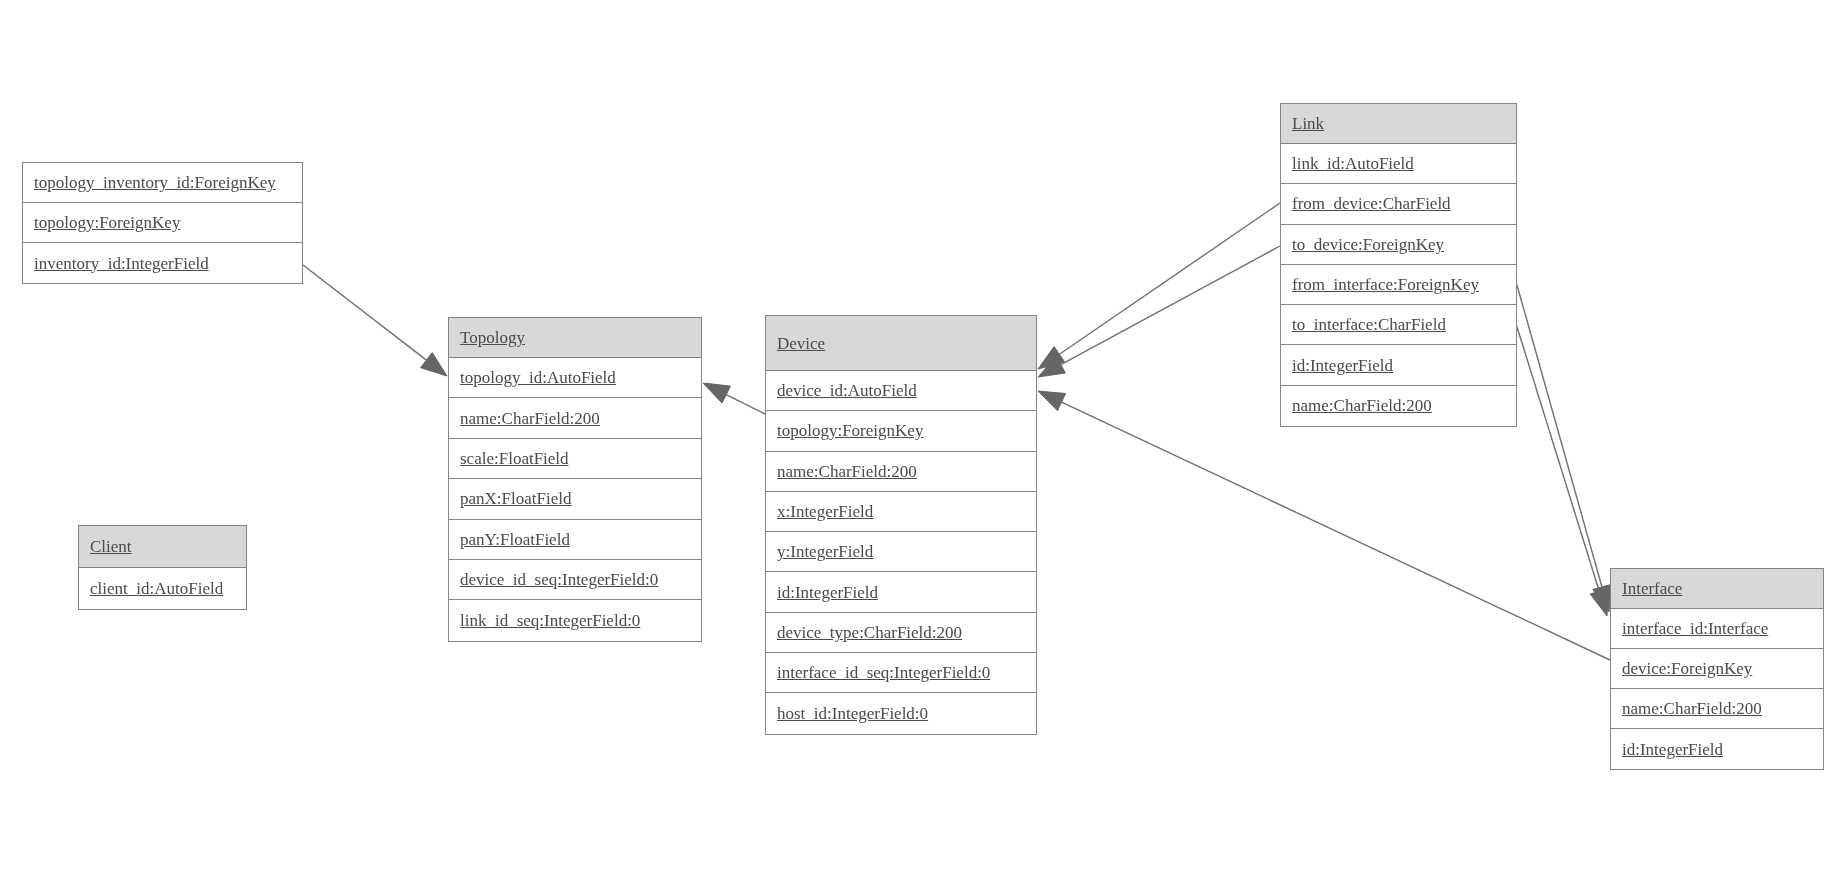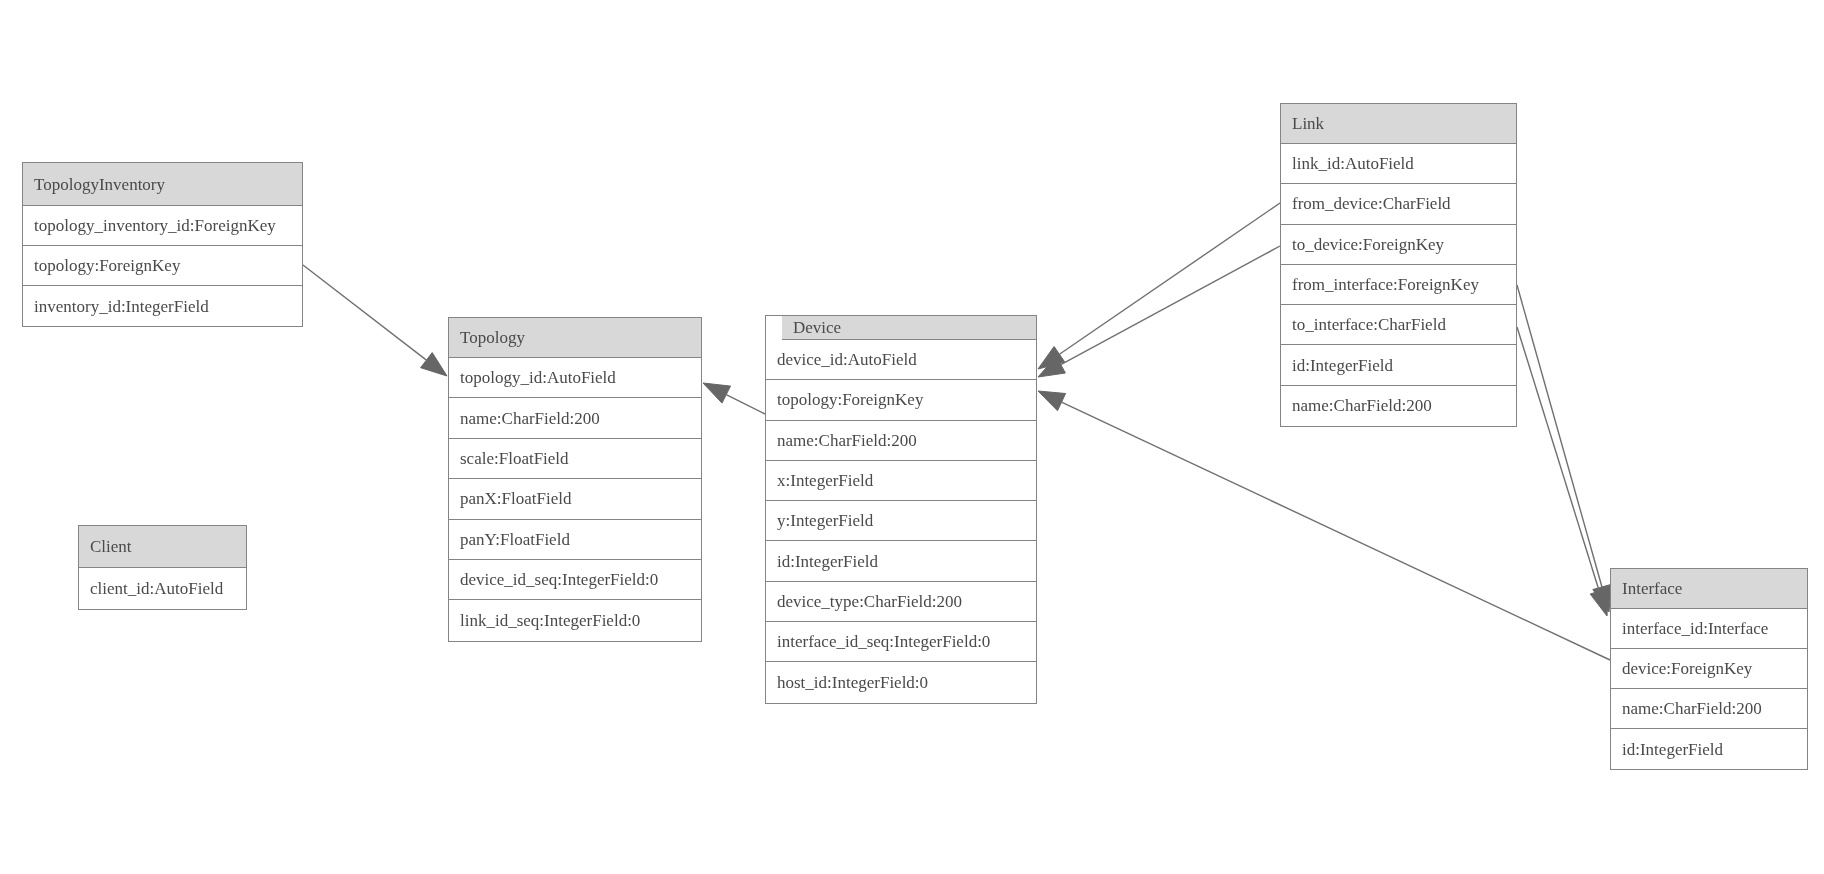--- a/index.html
+++ b/index.html
@@ -31,20 +31,21 @@
     pointer-events: none;
   }
   .entity {
     position: absolute;
     background: #ffffff;
     border: 1.5px solid #848484;
     box-sizing: border-box;
     color: #4a4a4a;
     font-size: 17px;
     line-height: 1;
+    text-decoration: underline;
   }
   .entity-header {
     background: #d8d8d8;
     border-bottom: 1.5px solid #848484;
     display: flex;
     align-items: center;
     padding: 0 11px;
     box-sizing: border-box;
     white-space: nowrap;
     overflow: hidden;
@@ -78,62 +79,61 @@
       <polygon points="1038 377 1056.3 356.3 1065.4 373" fill="#666666" stroke="#666666"></polygon>
       <line x1="1610" y1="660" x2="1061.5280820852554" y2="402.06477986177225" stroke="#707070" stroke-width="1.4"></line>
       <polygon points="1038 391 1065.6 393.5 1057.5 410.7" fill="#666666" stroke="#666666"></polygon>
       <line x1="1517" y1="285" x2="1601.9583985094544" y2="586.9716990499086" stroke="#707070" stroke-width="1.4"></line>
       <polygon points="1609 612 1592.8 589.5 1611.1 584.4" fill="#666666" stroke="#666666"></polygon>
       <line x1="1517" y1="327" x2="1599.2693084839452" y2="591.1758905762241" stroke="#707070" stroke-width="1.4"></line>
       <polygon points="1607 616 1590.2 594 1608.3 588.4" fill="#666666" stroke="#666666"></polygon>
     </svg>
   <div id="entity-layer">
       <div class="entity" style="left: 22px; top: 162px; width: 281px; background: rgb(255, 255, 255); border-color: rgb(132, 132, 132); color: rgb(74, 74, 74);">
-        <div class="entity-header" style="height: 43px; background: rgb(216, 216, 216); border-bottom-color: rgb(132, 132, 132);">TopologyInventory</div>
         <div class="entity-row" style="height: 40px; border-bottom-color: rgb(132, 132, 132);">topology_inventory_id:ForeignKey</div>
         <div class="entity-row" style="height: 40px; border-bottom-color: rgb(132, 132, 132);">topology:ForeignKey</div>
         <div class="entity-row" style="height: 40px; border-bottom-color: rgb(132, 132, 132);">inventory_id:IntegerField</div>
       </div>
       <div class="entity" style="left: 448px; top: 317px; width: 254px; background: #86efac; border-color: rgb(132, 132, 132); color: rgb(74, 74, 74);">
         <div class="entity-header" style="height: 40px; background: rgb(216, 216, 216); border-bottom-color: rgb(132, 132, 132);">Topology</div>
         <div class="entity-row" style="height: 40.4px; border-bottom-color: rgb(132, 132, 132);">topology_id:AutoField</div>
         <div class="entity-row" style="height: 40.4px; border-bottom-color: rgb(132, 132, 132);">name:CharField:200</div>
         <div class="entity-row" style="height: 40.4px; border-bottom-color: rgb(132, 132, 132);">scale:FloatField</div>
         <div class="entity-row" style="height: 40.4px; border-bottom-color: rgb(132, 132, 132);">panX:FloatField</div>
         <div class="entity-row" style="height: 40.4px; border-bottom-color: rgb(132, 132, 132);">panY:FloatField</div>
         <div class="entity-row" style="height: 40.4px; border-bottom-color: rgb(132, 132, 132);">device_id_seq:IntegerField:0</div>
         <div class="entity-row" style="height: 40.4px; border-bottom-color: rgb(132, 132, 132);">link_id_seq:IntegerField:0</div>
       </div>
       <div class="entity" style="left: 78px; top: 525px; width: 169px; background: rgb(255, 255, 255); border-color: rgb(132, 132, 132); color: rgb(74, 74, 74);">
         <div class="entity-header" style="height: 42px; background: rgb(216, 216, 216); border-bottom-color: rgb(132, 132, 132);">Client</div>
         <div class="entity-row" style="height: 41px; border-bottom-color: rgb(132, 132, 132);">client_id:AutoField</div>
       </div>
       <div class="entity" style="left: 765px; top: 315px; width: 272px; background: rgb(255, 255, 255); border-color: rgb(132, 132, 132); color: rgb(74, 74, 74);">
-        <div class="entity-header" style="height: 24px; background: rgb(216, 216, 216); border-bottom-color: rgb(132, 132, 132); margin-left: 16px;">Device</div>
+        <div class="entity-header" style="height: 55px; background: rgb(216, 216, 216); border-bottom-color: rgb(132, 132, 132);">Device</div>
         <div class="entity-row" style="height: 40.3px; border-bottom-color: rgb(132, 132, 132);">device_id:AutoField</div>
         <div class="entity-row" style="height: 40.3px; border-bottom-color: rgb(132, 132, 132);">topology:ForeignKey</div>
         <div class="entity-row" style="height: 40.3px; border-bottom-color: rgb(132, 132, 132);">name:CharField:200</div>
         <div class="entity-row" style="height: 40.3px; border-bottom-color: rgb(132, 132, 132);">x:IntegerField</div>
         <div class="entity-row" style="height: 40.3px; border-bottom-color: rgb(132, 132, 132);">y:IntegerField</div>
         <div class="entity-row" style="height: 40.3px; border-bottom-color: rgb(132, 132, 132);">id:IntegerField</div>
         <div class="entity-row" style="height: 40.3px; border-bottom-color: rgb(132, 132, 132);">device_type:CharField:200</div>
         <div class="entity-row" style="height: 40.3px; border-bottom-color: rgb(132, 132, 132);">interface_id_seq:IntegerField:0</div>
         <div class="entity-row" style="height: 40.3px; border-bottom-color: rgb(132, 132, 132);">host_id:IntegerField:0</div>
       </div>
       <div class="entity" style="left: 1280px; top: 103px; width: 237px; background: rgb(255, 255, 255); border-color: rgb(132, 132, 132); color: rgb(74, 74, 74);">
         <div class="entity-header" style="height: 40px; background: rgb(216, 216, 216); border-bottom-color: rgb(132, 132, 132);">Link</div>
         <div class="entity-row" style="height: 40.3px; border-bottom-color: rgb(132, 132, 132);">link_id:AutoField</div>
         <div class="entity-row" style="height: 40.3px; border-bottom-color: rgb(132, 132, 132);">from_device:CharField</div>
         <div class="entity-row" style="height: 40.3px; border-bottom-color: rgb(132, 132, 132);">to_device:ForeignKey</div>
         <div class="entity-row" style="height: 40.3px; border-bottom-color: rgb(132, 132, 132);">from_interface:ForeignKey</div>
         <div class="entity-row" style="height: 40.3px; border-bottom-color: rgb(132, 132, 132);">to_interface:CharField</div>
         <div class="entity-row" style="height: 40.3px; border-bottom-color: rgb(132, 132, 132);">id:IntegerField</div>
         <div class="entity-row" style="height: 40.3px; border-bottom-color: rgb(132, 132, 132);">name:CharField:200</div>
       </div>
-      <div class="entity" style="left: 1610px; top: 568px; width: 198px; background: rgb(255, 255, 255); border-color: rgb(132, 132, 132); color: rgb(74, 74, 74);">
+      <div class="entity" style="left: 1610px; top: 568px; width: 214px; background: rgb(255, 255, 255); border-color: rgb(132, 132, 132); color: rgb(74, 74, 74);">
         <div class="entity-header" style="height: 40px; background: rgb(216, 216, 216); border-bottom-color: rgb(132, 132, 132);">Interface</div>
         <div class="entity-row" style="height: 40px; border-bottom-color: rgb(132, 132, 132);">interface_id:Interface</div>
         <div class="entity-row" style="height: 40px; border-bottom-color: rgb(132, 132, 132);">device:ForeignKey</div>
         <div class="entity-row" style="height: 40px; border-bottom-color: rgb(132, 132, 132);">name:CharField:200</div>
         <div class="entity-row" style="height: 40px; border-bottom-color: rgb(132, 132, 132);">id:IntegerField</div>
       </div>
     </div>
 </div>
 
 </body></html>

